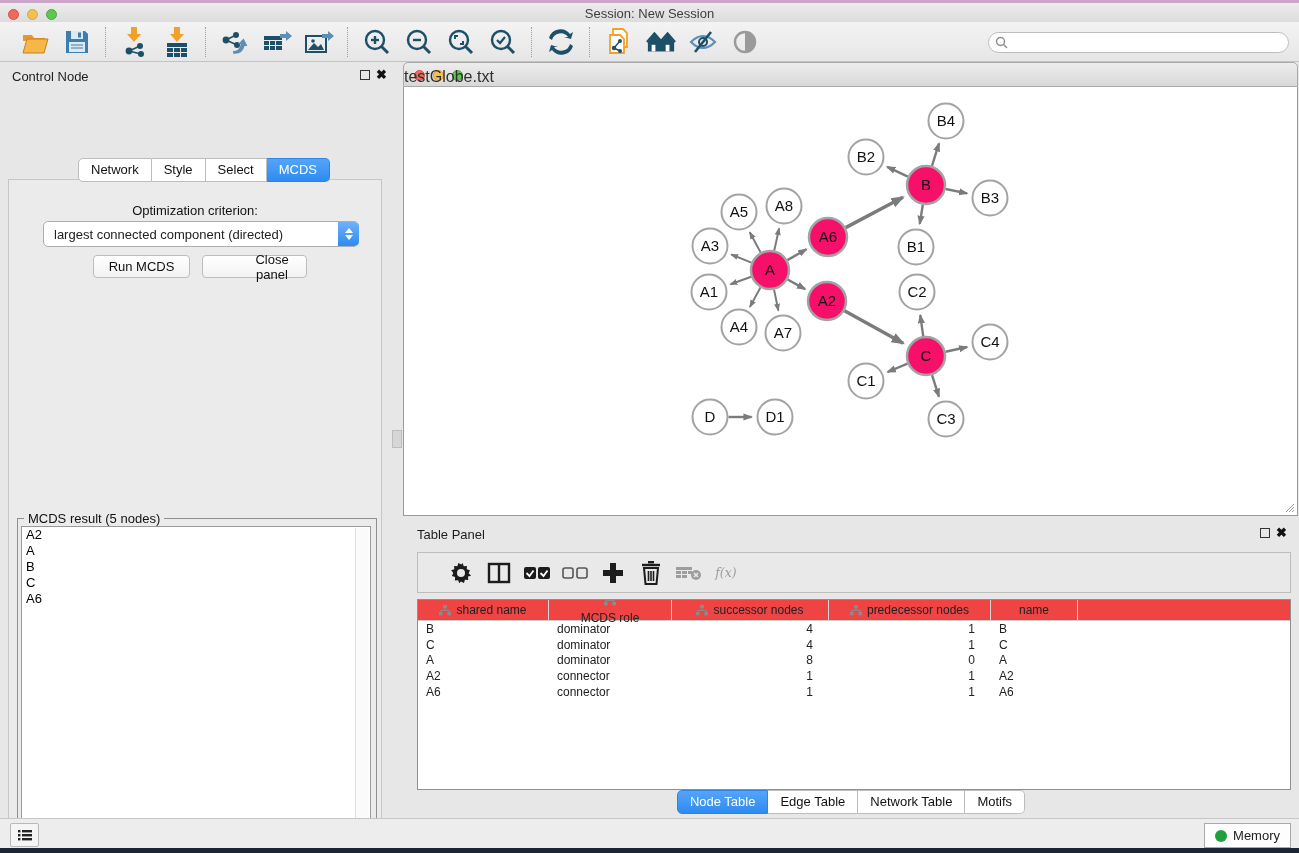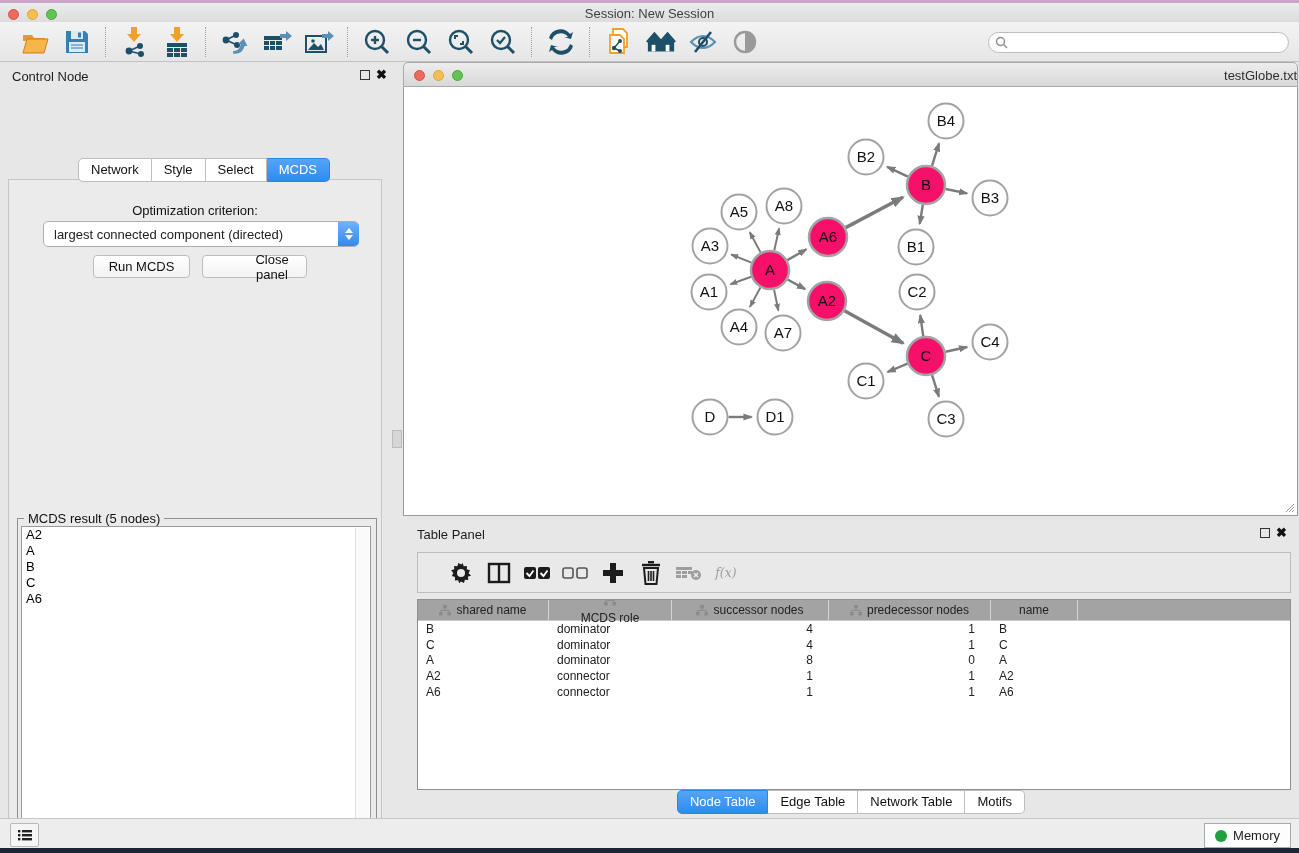--- a/index.html
+++ b/index.html
@@ -60,33 +60,33 @@
              box-sizing:border-box;font-size:13px;overflow:hidden;}
   #mcds-list .row{padding:0 0 0 4px;height:16px;line-height:16px;color:#000;}
   #mcds-scroll{position:absolute;right:1px;top:1px;width:13px;height:330px;background:#fafafa;border-left:1px solid #e0e0e0;}
   
   #v-splitter{left:390px;top:62px;width:13px;height:756px;background:#e7e7e7;}
   #v-handle{position:absolute;left:2px;top:368px;width:8px;height:16px;background:#d6d6d6;border:1px solid #bcbcbc;}
   
   #net-window{left:403px;top:62px;width:895px;height:454px;}
   #net-titlebar{position:absolute;left:0;top:0;width:100%;height:25px;background:linear-gradient(#ededed,#d8d8d8);
                 border:1px solid #a9a9a9;border-radius:5px 5px 0 0;box-sizing:border-box;}
-  #net-titlebar .title{position:absolute;left:0;right:0;top:5px;text-align:right;font-size:13px;color:#2e2e2e;}
+  #net-titlebar .title{position:absolute;left:0;right:0;top:5px;text-align:left;font-size:16px;color:#2e2e2e;}
   #net-canvas{position:absolute;left:0;top:25px;width:100%;height:429px;background:#fff;
               border:1px solid #9a9a9a;border-top:none;box-sizing:border-box;}
   #net-grip{position:absolute;right:2px;bottom:2px;width:12px;height:12px;}
   
   #table-panel{left:403px;top:520px;width:896px;height:298px;background:#e7e7e7;}
   #tp-toolbar{position:absolute;left:14px;top:32px;width:874px;height:41px;background:#e9e9e9;
               border:1px solid #bdbdbd;box-sizing:border-box;display:flex;align-items:center;padding-left:24px;}
   .tp-icon{width:26px;height:26px;margin:0 6px;display:flex;align-items:center;justify-content:center;cursor:pointer;}
   .tp-icon.disabled{cursor:default;}
   #data-table{position:absolute;left:14px;top:79px;width:874px;height:191px;background:#fff;
               border:1px solid #8f8f8f;box-sizing:border-box;overflow:hidden;}
-  #tbl-header{display:flex;height:20px;background:#a3a3a3;border-bottom:1px solid #c9c9c9;}
+  #tbl-header{display:flex;height:20px;background:#ef4444;border-bottom:1px solid #c9c9c9;}
   .th{display:flex;align-items:center;justify-content:center;gap:5px;font-size:12px;color:#222;
       border-right:1px solid #d5d5d5;box-sizing:border-box;cursor:pointer;}
   .tr{display:flex;height:15.7px;align-items:center;font-size:12px;cursor:pointer;}
   .td{box-sizing:border-box;padding:0 16px 0 8px;white-space:nowrap;overflow:hidden;}
   .td.num{text-align:right;}
   #tp-tabs{position:absolute;left:0;width:100%;top:270px;display:flex;justify-content:center;}
   
   #statusbar{left:0;top:818px;width:1299px;height:30px;background:#ededed;border-top:1px solid #c6c6c6;box-sizing:border-box;}
   #list-btn{position:absolute;left:10px;top:4px;width:27px;height:22px;background:#f5f5f5;border:1px solid #b9b9b9;
             border-radius:2px;display:flex;align-items:center;justify-content:center;cursor:pointer;}

